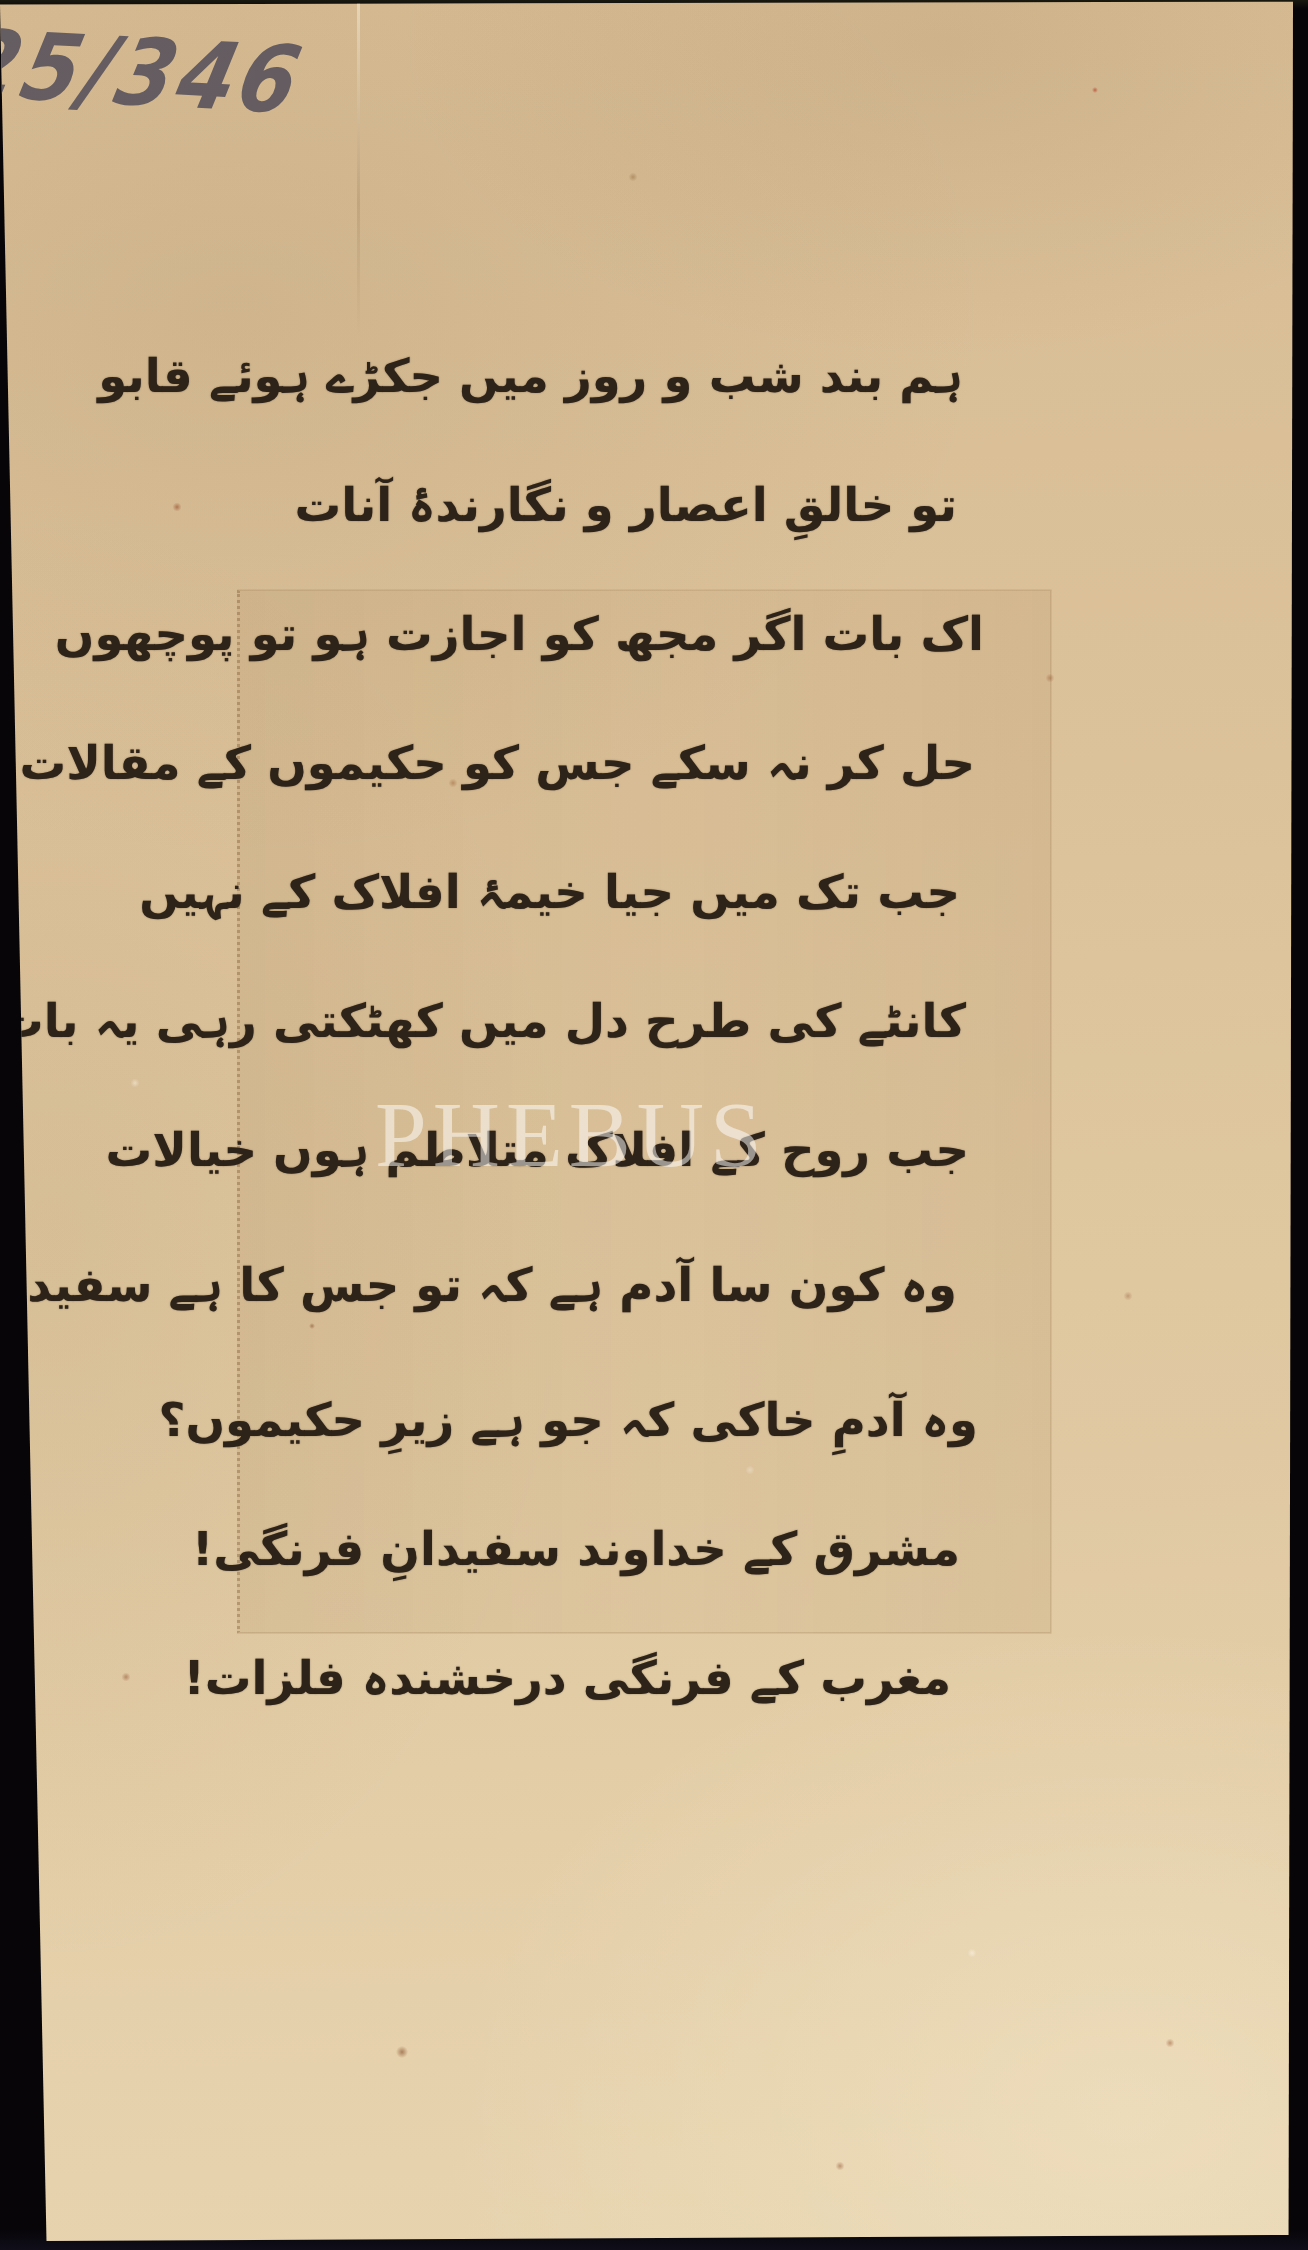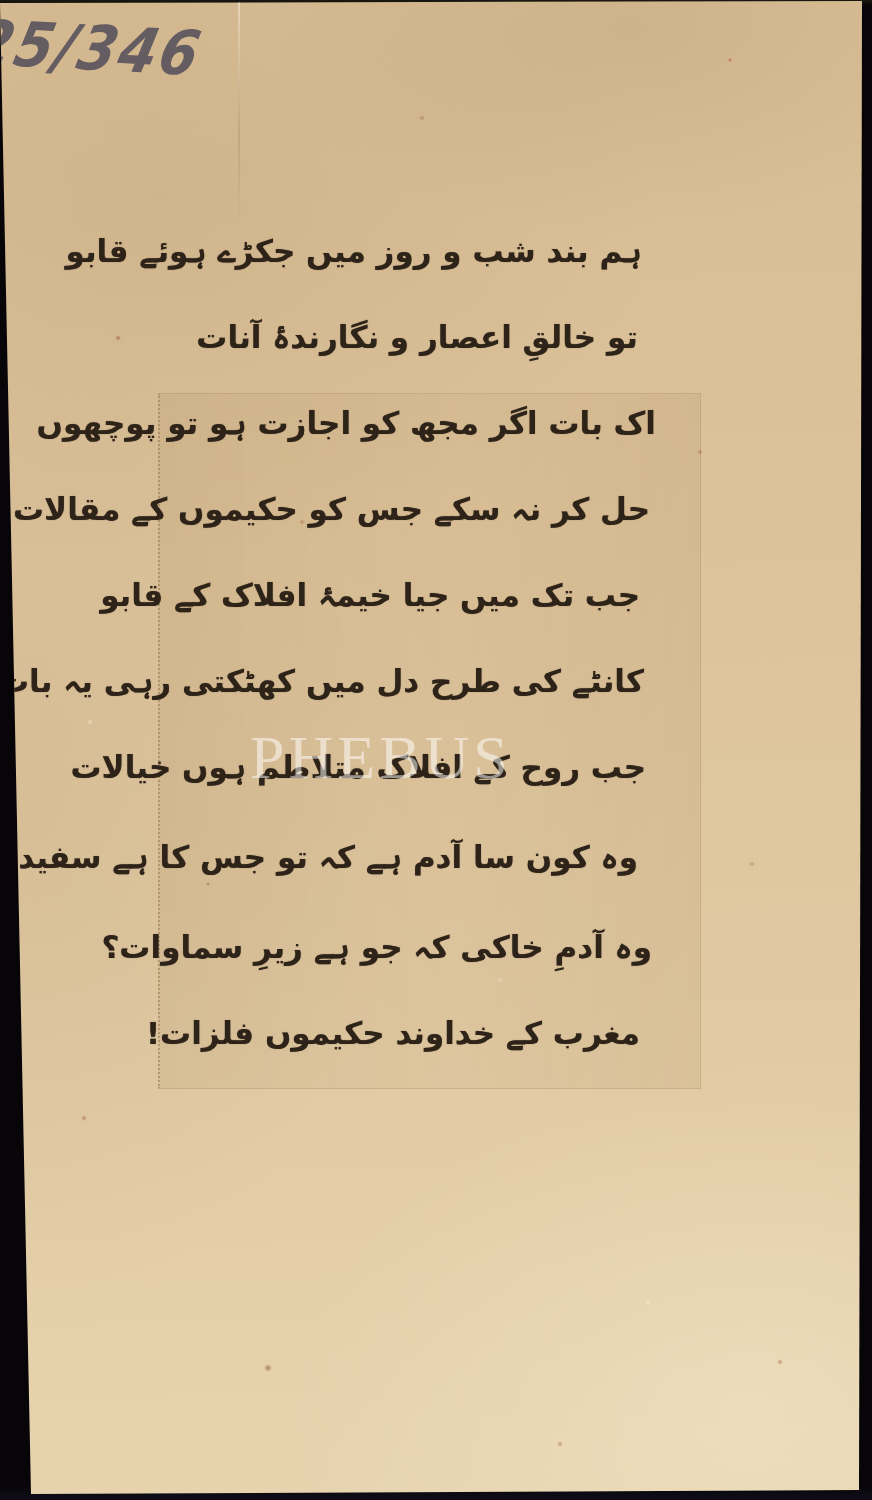--- a/index.html
+++ b/index.html
@@ -155,24 +155,25 @@
 
     <div class="ghost-impression"></div>
 
     <div class="handwritten-number">25/346</div>
 
     <div class="poem">
       <div class="poem-line">ہم بند شب و روز میں جکڑے ہوئے قابو</div>
       <div class="poem-line">تو خالقِ اعصار و نگارندۂ آنات</div>
       <div class="poem-line">اک بات اگر مجھ کو اجازت ہو تو پوچھوں</div>
       <div class="poem-line">حل کر نہ سکے جس کو حکیموں کے مقالات!</div>
-      <div class="poem-line">جب تک میں جیا خیمۂ افلاک کے قابو</div>
+      <div class="poem-line">جب تک میں جیا خیمۂ افلاک کے نہیں</div>
       <div class="poem-line">کانٹے کی طرح دل میں کھٹکتی رہی یہ بات</div>
       <div class="poem-line">جب روح کے افلاک متلاطم ہوں خیالات</div>
       <div class="poem-line">وہ کون سا آدم ہے کہ تو جس کا ہے سفیدان؟</div>
-      <div class="poem-line">وہ آدمِ خاکی کہ جو ہے زیرِ سماوات؟</div>
-      <div class="poem-line">مغرب کے خداوند حکیموں فلزات!</div>
+      <div class="poem-line">وہ آدمِ خاکی کہ جو ہے زیرِ حکیموں؟</div>
+      <div class="poem-line">مشرق کے خداوند سفیدانِ فرنگی!</div>
+      <div class="poem-line">مغرب کے فرنگی درخشندہ فلزات!</div>
     </div>
 
     <div class="watermark">PHEBUS</div>
 
   </div>
 </div>
 
 </body></html>

